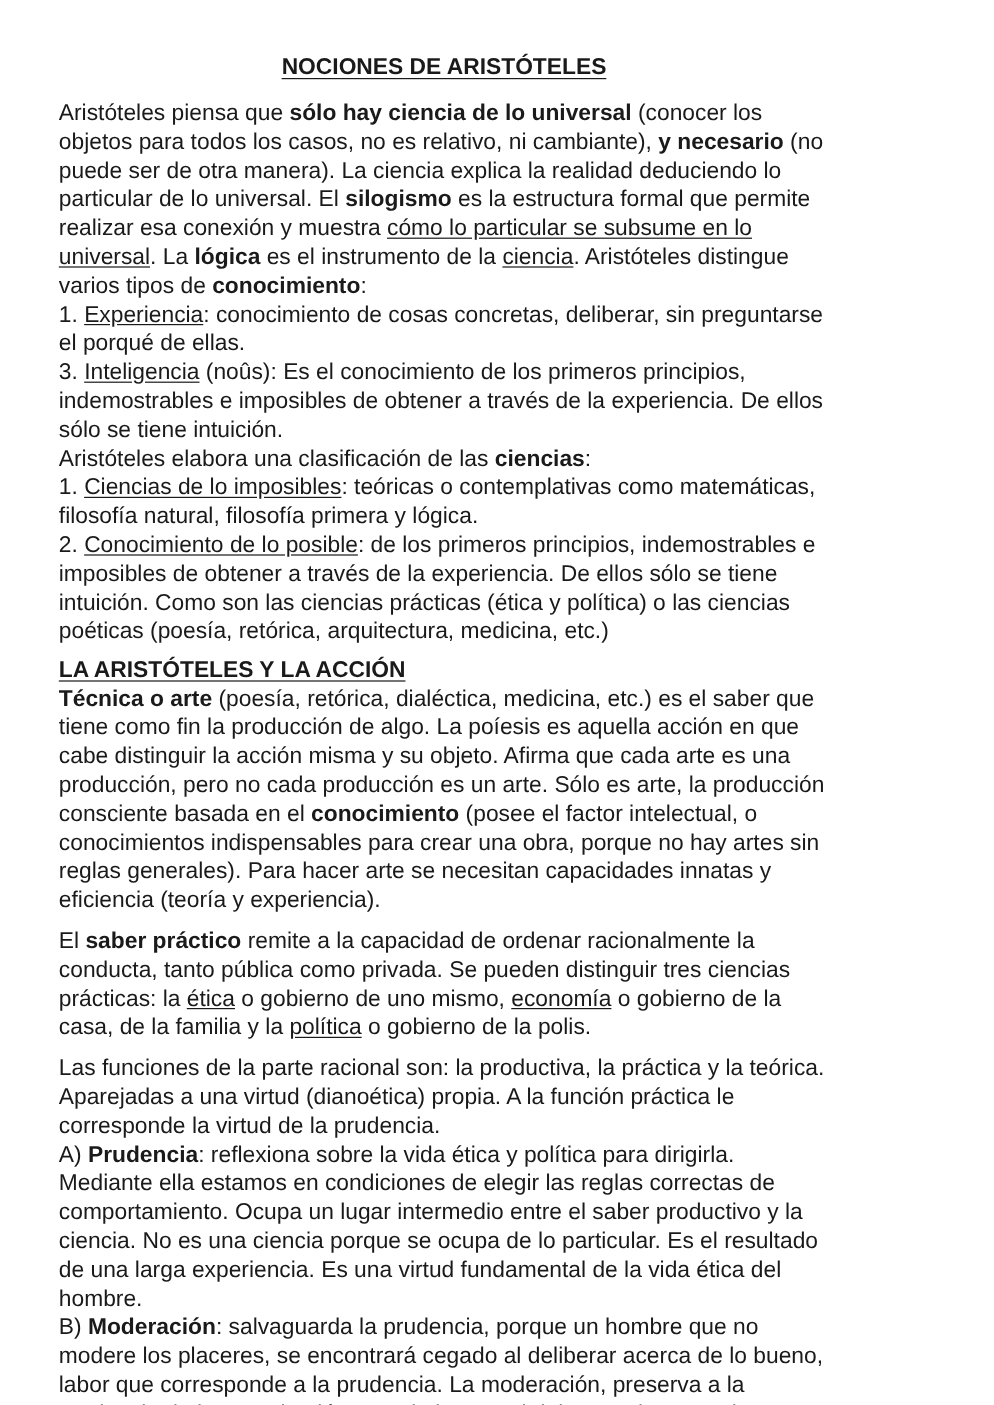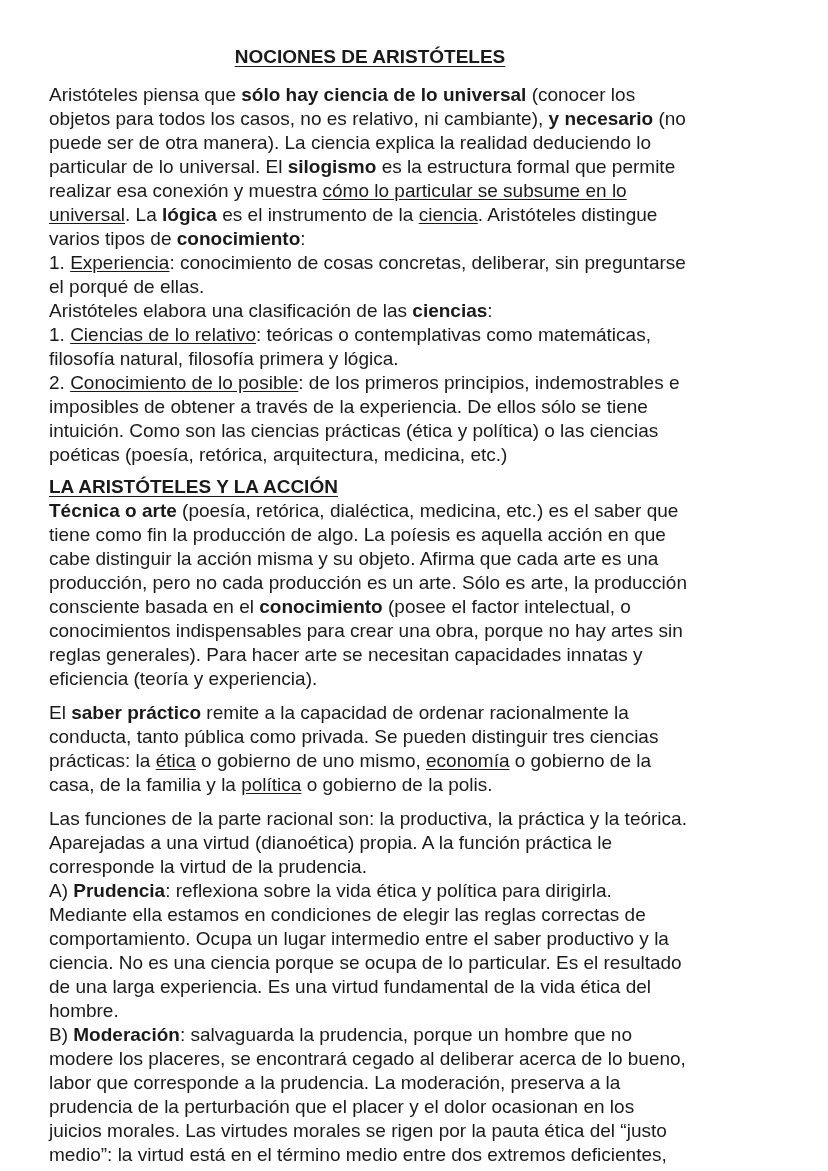--- a/index.html
+++ b/index.html
@@ -43,22 +43,23 @@
   }
 </style>
 </head>
 <body>
 
 <div class="page">
   <div style="color: rgb(26, 26, 26);">
       <div class="b-title"><span class="run-b run-u">NOCIONES DE ARISTÓTELES</span></div>
       <div class="b-p"><span>Aristóteles piensa que </span><span class="run-b">sólo hay ciencia de lo universal</span><span> (conocer los objetos para todos los casos, no es relativo, ni cambiante), </span><span class="run-b">y necesario</span><span> (no puede ser de otra manera). La ciencia explica la realidad deduciendo lo particular de lo universal. El </span><span class="run-b">silogismo</span><span> es la estructura formal que permite realizar esa conexión y muestra </span><span class="run-u">cómo lo particular se subsume en lo universal</span><span>. La </span><span class="run-b">lógica</span><span> es el instrumento de la </span><span class="run-u">ciencia</span><span>. Aristóteles distingue varios tipos de </span><span class="run-b">conocimiento</span><span>:</span></div>
       <div class="b-line"><span>1. </span><span class="run-u">Experiencia</span><span>: conocimiento de cosas concretas, deliberar, sin preguntarse el porqué de ellas.</span></div>
+      <div class="b-line"><span>3. </span><span class="run-u">Inteligencia</span><span> (noûs): Es el conocimiento de los primeros principios, indemostrables e imposibles de obtener a través de la experiencia. De ellos sólo se tiene intuición.</span></div>
       <div class="b-line"><span>Aristóteles elabora una clasificación de las </span><span class="run-b">ciencias</span><span>:</span></div>
-      <div class="b-line"><span>1. </span><span class="run-u">Ciencias de lo relativo</span><span>: teóricas o contemplativas como matemáticas, filosofía natural, filosofía primera y lógica.</span></div>
+      <div class="b-line"><span>1. </span><span class="run-u">Ciencias de lo imposibles</span><span>: teóricas o contemplativas como matemáticas, filosofía natural, filosofía primera y lógica.</span></div>
       <div class="b-line"><span>2. </span><span class="run-u">Conocimiento de lo posible</span><span>: de los primeros principios, indemostrables e imposibles de obtener a través de la experiencia. De ellos sólo se tiene intuición. Como son las ciencias prácticas (ética y política) o las ciencias poéticas (poesía, retórica, arquitectura, medicina, etc.)</span></div>
       <div class="b-heading-flush"><span class="run-b run-u">LA ARISTÓTELES Y LA ACCIÓN</span></div>
       <div class="b-line"><span class="run-b">Técnica o arte</span><span> (poesía, retórica, dialéctica, medicina, etc.) es el saber que tiene como fin la producción de algo. La poíesis es aquella acción en que cabe distinguir la acción misma y su objeto. Afirma que cada arte es una producción, pero no cada producción es un arte. Sólo es arte, la producción consciente basada en el </span><span class="run-b">conocimiento</span><span> (posee el factor intelectual, o conocimientos indispensables para crear una obra, porque no hay artes sin reglas generales). Para hacer arte se necesitan capacidades innatas y eficiencia (teoría y experiencia).</span></div>
       <div class="b-p"><span>El </span><span class="run-b">saber práctico</span><span> remite a la capacidad de ordenar racionalmente la conducta, tanto pública como privada. Se pueden distinguir tres ciencias prácticas: la </span><span class="run-u">ética</span><span> o gobierno de uno mismo, </span><span class="run-u">economía</span><span> o gobierno de la casa, de la familia y la </span><span class="run-u">política</span><span> o gobierno de la polis.</span></div>
       <div class="b-p"><span>Las funciones de la parte racional son: la productiva, la práctica y la teórica. Aparejadas a una virtud (dianoética) propia. A la función práctica le corresponde la virtud de la prudencia.</span></div>
       <div class="b-line"><span>A) </span><span class="run-b">Prudencia</span><span>: reflexiona sobre la vida ética y política para dirigirla. Mediante ella estamos en condiciones de elegir las reglas correctas de comportamiento. Ocupa un lugar intermedio entre el saber productivo y la ciencia. No es una ciencia porque se ocupa de lo particular. Es el resultado de una larga experiencia. Es una virtud fundamental de la vida ética del hombre.</span></div>
       <div class="b-line"><span>B) </span><span class="run-b">Moderación</span><span>: salvaguarda la prudencia, porque un hombre que no modere los placeres, se encontrará cegado al deliberar acerca de lo bueno, labor que corresponde a la prudencia. La moderación, preserva a la prudencia de la perturbación que el placer y el dolor ocasionan en los juicios morales. Las virtudes morales se rigen por la pauta ética del “justo medio”: la virtud está en el término medio entre dos extremos deficientes, uno por exceso y otro por defecto. Por tanto, la moderación será lo que permita al ser humano alcanzar el resto de las virtudes.</span></div>
     </div>
 </div>
 

